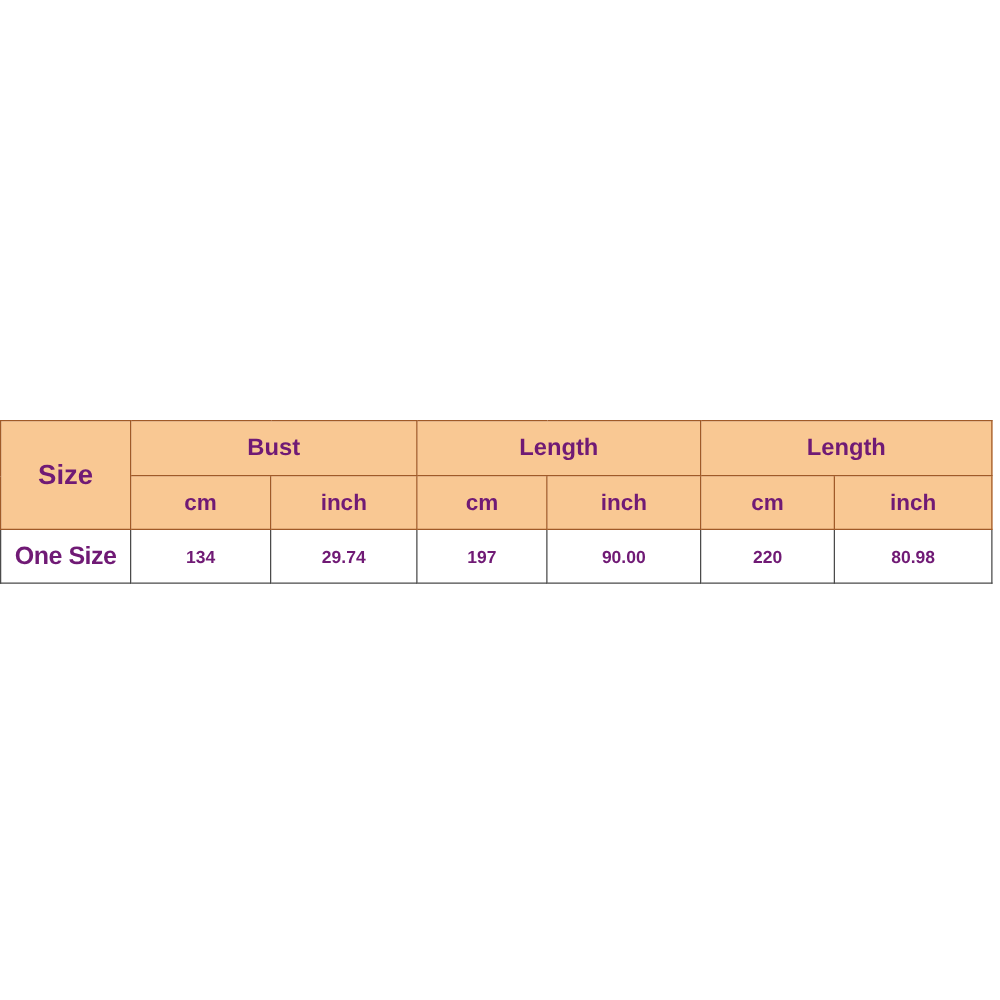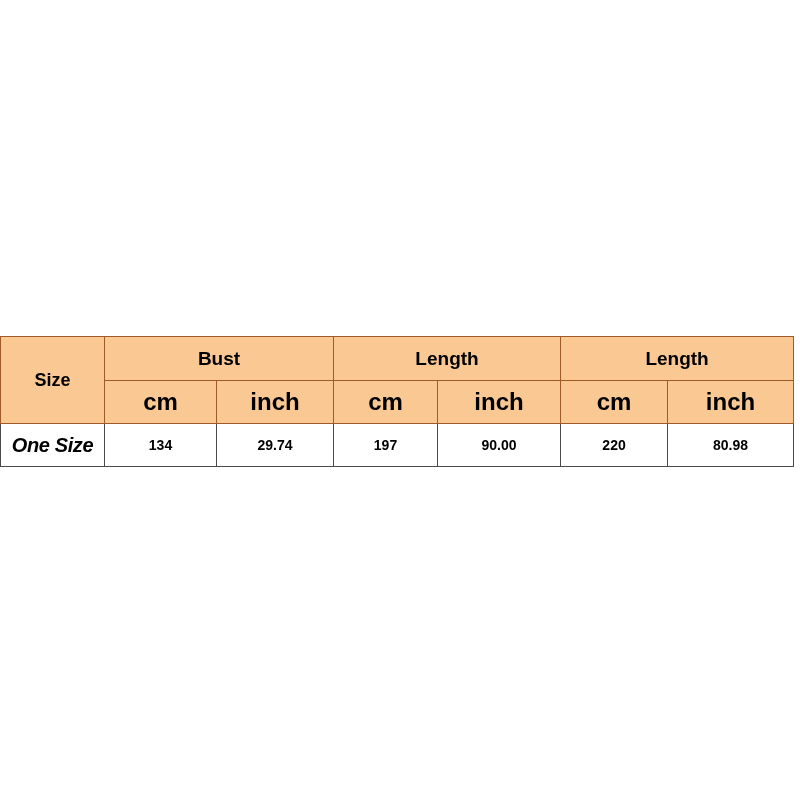--- a/index.html
+++ b/index.html
@@ -26,54 +26,53 @@
     table-layout: fixed;
     background: #ffffff;
   }
 
   #size-chart td {
     padding: 0;
     margin: 0;
     text-align: center;
     vertical-align: middle;
     font-weight: bold;
-    color: #000000;
+    color: #701a75;
     line-height: 1;
   }
 
   
   .hdr {
     background: #f9c893;
     border: 1px solid #a05a28;
     font-size: 19px;
   }
   .hdr-sub {
     background: #f9c893;
     border: 1px solid #a05a28;
-    font-size: 24px;
+    font-size: 18px;
   }
   
   .hdr-size {
     background: #f9c893;
     border: 1px solid #a05a28;
-    font-size: 18px;
+    font-size: 22px;
   }
 
   
   .data {
     background: #ffffff;
     border: 1px solid #4a4a4a;
     font-size: 14px;
   }
   .data-size {
     background: #ffffff;
     border: 1px solid #4a4a4a;
     font-size: 20px;
     letter-spacing: -0.4px;
-    font-style: italic;
   }
 
   
   .col-size  { width: 104px; }
   .col-bcm   { width: 112px; }
   .col-binch { width: 117px; }
   .col-wcm   { width: 104px; }
   .col-winch { width: 123px; }
   .col-lcm   { width: 107px; }
   .col-linch { width: 126px; }

